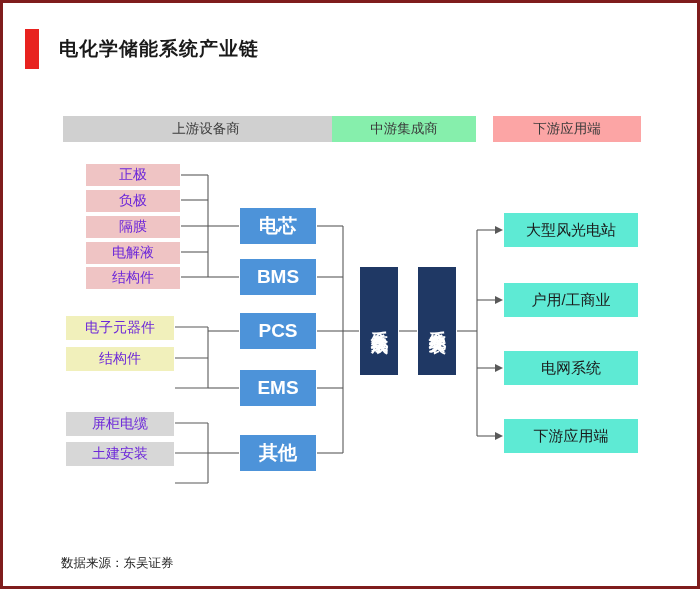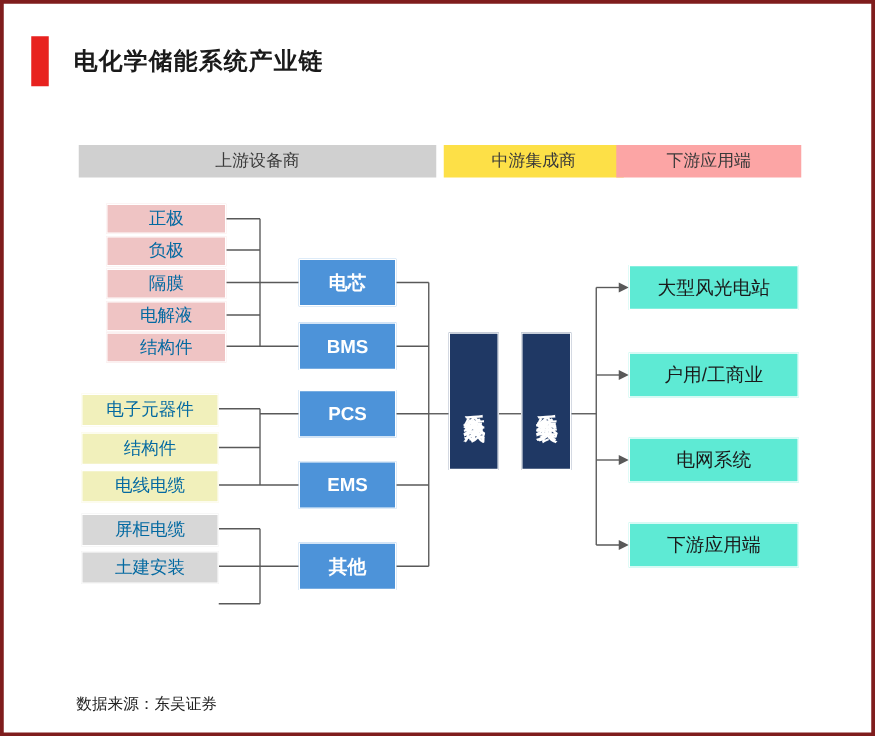--- a/index.html
+++ b/index.html
@@ -51,41 +51,41 @@
     font-size: 13.5px;
     color: #3a3a3a;
   }
   .band-up {
     left: 60px;
     top: 113px;
     width: 286px;
     background: #d0d0d0;
   }
   .band-mid {
-    left: 352px;
+    left: 329px;
     top: 113px;
     width: 144px;
-    background: #fde047;
+    background: #86efac;
   }
   .band-down {
     left: 490px;
     top: 113px;
     width: 148px;
     background: #fca5a5;
   }
   
   .node {
     position: absolute;
     box-sizing: border-box;
     display: flex;
     align-items: center;
     justify-content: center;
     text-align: center;
     font-size: 14px;
-    color: #0369a1;
+    color: #6d28d9;
     border: 1px solid #ffffff;
   }
   .pink {
     background: #efc4c4;
     width: 96px;
     height: 24px;
     left: 82px;
     font-size: 14px;
   }
   .yellow {
@@ -101,21 +101,21 @@
     height: 26px;
     left: 62px;
     font-size: 14px;
   }
   .blue {
     background: #4d93d9;
     color: #ffffff;
     width: 78px;
     height: 38px;
     left: 236px;
-    font-size: 15px;
+    font-size: 19px;
     font-weight: bold;
   }
   .navy {
     background: #1f3864;
     color: #ffffff;
     width: 40px;
     height: 110px;
     font-size: 17px;
     font-weight: bold;
     writing-mode: vertical-rl;
@@ -216,21 +216,20 @@
   </svg>
 
   <div class="node pink" style="top:160px;">正极</div>
   <div class="node pink" style="top:186px;">负极</div>
   <div class="node pink" style="top:212px;">隔膜</div>
   <div class="node pink" style="top:238px;">电解液</div>
   <div class="node pink" style="top:263px;">结构件</div>
 
   <div class="node yellow" style="top:312px;">电子元器件</div>
   <div class="node yellow" style="top:343px;">结构件</div>
-  <div class="node yellow" style="top:373px;">电线电缆</div>
 
   <div class="node gray" style="top:408px;">屏柜电缆</div>
   <div class="node gray" style="top:438px;">土建安装</div>
 
   <div class="node blue" style="top:204px;">电芯</div>
   <div class="node blue" style="top:255px;">BMS</div>
   <div class="node blue" style="top:309px;">PCS</div>
   <div class="node blue" style="top:366px;">EMS</div>
   <div class="node blue" style="top:431px;">其他</div>
 

